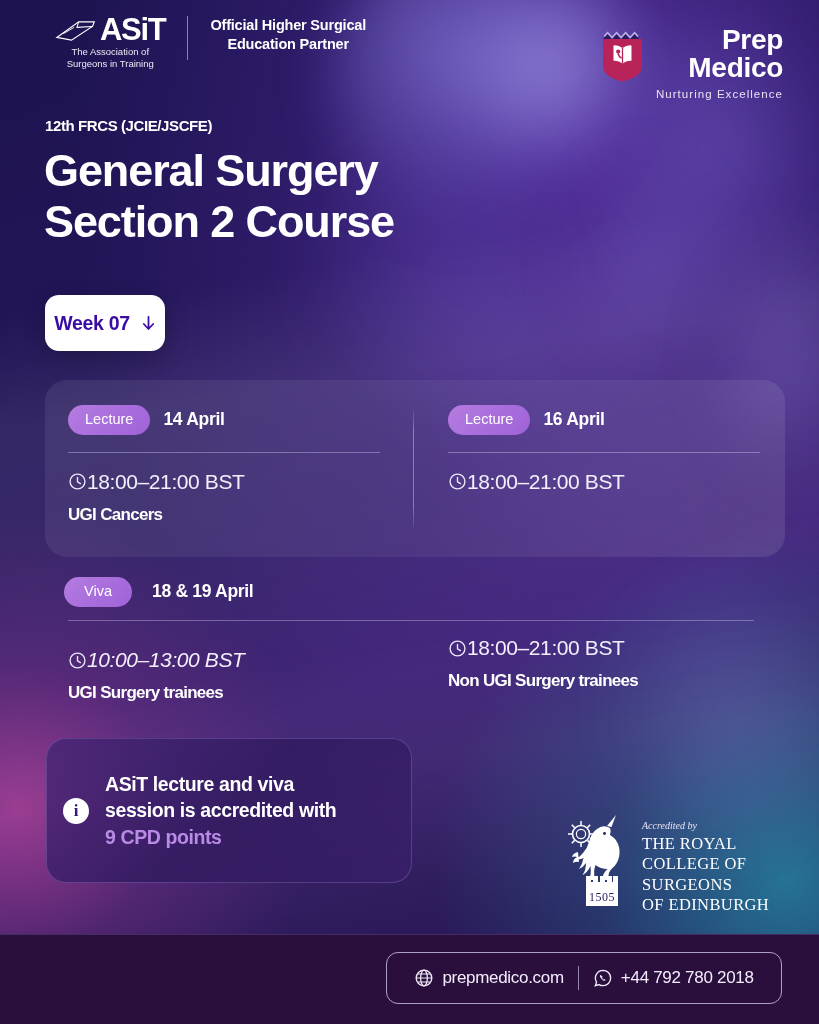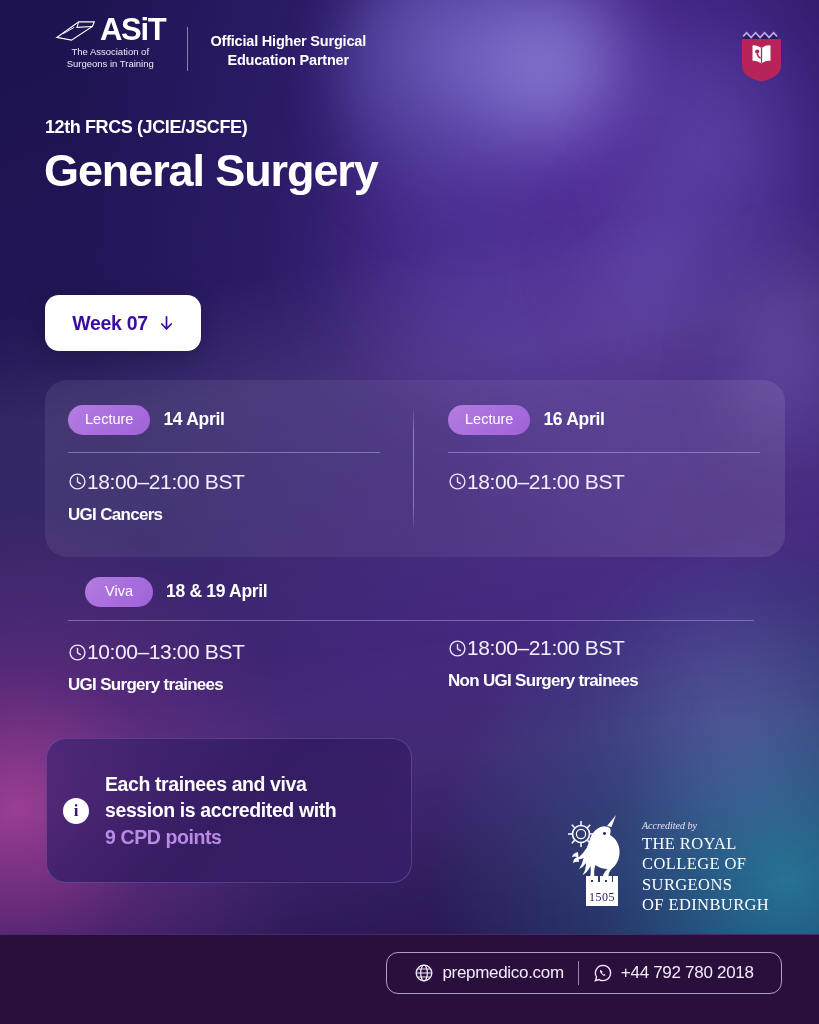--- a/index.html
+++ b/index.html
@@ -60,31 +60,31 @@
   
   .brand{ position:absolute; right:36px; top:26px; display:flex; align-items:flex-start; gap:12px; }
   .shield{ width:43px; height:52px; position:relative; flex:none; margin-top:4px; }
   .brand-txt{ display:flex; flex-direction:column; align-items:flex-end; }
   .brand-name{ color:#fff; font-size:28px; font-weight:bold; line-height:0.99; letter-spacing:-0.3px; }
   .brand-tag{ color:#e9e2f5; font-size:11.5px; letter-spacing:1.05px; margin-top:7px; }
 
   
   .kicker{
     position:absolute; left:45px; top:117px;
-    color:#ffffff; font-size:18px; font-weight:bold; letter-spacing:-0.4px;
+    color:#ffffff; font-size:15px; font-weight:bold; letter-spacing:-0.4px;
   }
   .title{
     position:absolute; left:44px; top:146px;
     color:#ffffff; font-size:45px; font-weight:bold; line-height:1.13; letter-spacing:-1.1px;
   }
 
   
   .week-pill{
     position:absolute; left:45px; top:295px;
-    width:156px; height:56px; border-radius:14px;
+    width:120px; height:56px; border-radius:14px;
     background:#ffffff;
     display:flex; align-items:center; justify-content:center; gap:11px;
     box-shadow:0 6px 22px rgba(0,0,0,0.22);
   }
   .week-label{ color:#3a0ca3; font-size:19.5px; font-weight:bold; letter-spacing:-0.3px; }
   .week-arrow{ color:#3a0ca3; display:flex; align-items:center; }
 
   
   .lecture-card{
     position:absolute; left:45px; top:380px; width:740px; height:177px;
@@ -103,21 +103,21 @@
     padding:7px 17px 8px; line-height:1;
     background:linear-gradient(135deg,#b57ce0 0%, #a86ddc 55%, #9f63d8 100%);
   }
   .badge.viva{ padding:7px 20px 8px; }
   .sess-date{ color:#ffffff; font-size:17.5px; font-weight:bold; letter-spacing:-0.3px; }
   .hrule{ height:1px; background:rgba(200,190,232,0.45); margin-top:17px; }
   .sess-time{ display:flex; align-items:center; margin-top:17px; }
   .sess-time .t{ color:#f3effb; font-size:21px; letter-spacing:-0.4px; }
   .sess-name{ color:#ffffff; font-size:17px; font-weight:bold; letter-spacing:-0.7px; margin-top:11px; }
 
-  .viva-head{ position:absolute; left:85px; top:577px; display:flex; align-items:center; gap:13px; }
+  .viva-head{ position:absolute; left:64px; top:577px; display:flex; align-items:center; gap:20px; }
   .viva-rule{ position:absolute; left:68px; top:620px; width:686px; height:1px;
               background:rgba(200,190,232,0.42); }
 
   
   .cpd{
     position:absolute; left:46px; top:738px; width:366px; height:145px;
     border-radius:20px;
     background:linear-gradient(135deg, rgba(64,36,116,0.72) 0%, rgba(48,26,94,0.80) 50%, rgba(58,32,108,0.74) 100%);
     border:1px solid rgba(168,148,228,0.28);
     display:flex; align-items:center; gap:16px; padding:0 20px 0 16px;
@@ -137,30 +137,30 @@
   .rcsed-txt{ padding-top:8px; }
   .acc{ color:#e8e4f2; font-size:10px; font-style:italic; font-family:"Liberation Serif", serif; margin-bottom:3px; }
   .rc-line{ color:#ffffff; font-size:16.5px; font-family:"Liberation Serif", serif; letter-spacing:0.4px; line-height:1.24; }
 
   
   .footbar{
     position:absolute; left:0; bottom:0; width:819px; height:90px;
     background:#2a0f3d;
     border-top:1px solid rgba(120,95,180,0.35);
   }
-  .asit{ position:absolute; left:55px; top:16px; display:flex; align-items:flex-end; gap:22px; }
+  .asit{ position:absolute; left:55px; top:16px; display:flex; align-items:flex-start; gap:22px; }
   .asit-logo{ display:flex; flex-direction:column; align-items:center; }
   .asit-mark{ display:flex; align-items:flex-end; gap:3px; }
   .asit-word{ color:#ffffff; font-size:31px; font-weight:bold; letter-spacing:-1.3px; line-height:0.88; }
   .asit-sub{ color:#efe9f6; font-size:9.5px; line-height:1.28; text-align:center; margin-top:3px; }
   .asit-bar{ width:1px; height:44px; background:rgba(225,215,245,0.55); }
   .asit-partner{ color:#ffffff; font-size:14.5px; font-weight:bold; line-height:1.33; letter-spacing:-0.2px; text-align:center; }
 
   .contact{
-    position:absolute; left:386px; top:952px; width:396px; height:42px;
+    position:absolute; left:386px; top:952px; width:396px; height:52px;
     border:1.5px solid rgba(226,215,248,0.72); border-radius:12px;
     display:flex; align-items:center; justify-content:center; gap:14px;
     z-index:9;
   }
   .contact .cell{ display:flex; align-items:center; gap:8px; }
   .contact .ctxt{ color:#f3ecfb; font-size:17px; letter-spacing:-0.3px; }
   .contact .cbar{ width:1px; height:24px; background:rgba(226,215,248,0.6); }
 
   svg{ display:block; }
 </style>
@@ -188,25 +188,31 @@
         <svg viewBox="0 0 43 52" width="43" height="52">
           <path d="M2 9 h39 v27 q0 11 -19.5 15.5 Q2 47 2 36 Z" fill="#b8235a"></path>
           <path d="M2 9 l4.5 -5 l4.5 5 l4.5 -5 l4.5 5 l4.5 -5 l4.5 5 l4.5 -5 l4.5 5 Z" fill="#2c1b63"></path>
           <path d="M3.2 6.4 l3.4 -3.8 l4.5 5 l4.5 -5 l4.5 5 l4.5 -5 l4.5 5 l4.5 -5 l3.4 3.8" fill="none" stroke="#b9aee2" stroke-width="1.6"></path>
           <path d="M21.5 18 q-4.2 -3.2 -9 -2.6 v15.4 q4.8 -0.6 9 2.6 q4.2 -3.2 9 -2.6 V15.4 q-4.8 -0.6 -9 2.6 Z" fill="#ffffff"></path>
           <path d="M21.5 18 v15.4" stroke="#b8235a" stroke-width="1.3" fill="none"></path>
           <circle cx="17.2" cy="21.6" r="2.1" fill="#b8235a"></circle>
           <path d="M17.2 23.4 q0.4 3.6 3.4 4.6" stroke="#b8235a" stroke-width="1.5" fill="none"></path>
         </svg>
       </div>
+      <div class="brand-txt">
+        <div class="brand-name">Prep</div>
+        <div class="brand-name">Medico</div>
+        <div class="brand-tag">Nurturing Excellence</div>
+      </div>
     </div>
 
     <div class="kicker">12th FRCS (JCIE/JSCFE)</div>
     <div class="title">
       <div>General Surgery</div>
+      <div>Section 2 Course</div>
     </div>
 
     <div class="week-pill">
       <span class="week-label">Week 07</span>
       <span class="week-arrow">
         <svg viewBox="0 0 18 20" width="15" height="17">
           <path d="M9 2 V16 M3.4 10.6 L9 16.6 L14.6 10.6" fill="none" stroke="#3a0ca3" stroke-width="2.1" stroke-linecap="round" stroke-linejoin="round"></path>
         </svg>
       </span>
     </div>
@@ -249,21 +255,21 @@
       </div>
     </div>
 
     <div class="viva-head">
       <span class="badge viva">Viva</span>
       <span class="sess-date">18 &amp; 19 April</span>
     </div>
     <div class="viva-rule"></div>
 
     <div class="sess" style="left:68px; top:636px; width:330px;">
-      <div class="sess-time" style="margin-top:4px;">
+      <div class="sess-time" style="margin-top:12px;font-style:italic;">
         <span>
           <svg viewBox="0 0 22 22" width="19" height="19">
             <circle cx="11" cy="11" r="8.6" fill="none" stroke="#ece6f8" stroke-width="1.6"></circle>
             <path d="M11 6.2 V11.3 L14.4 13.4" fill="none" stroke="#ece6f8" stroke-width="1.6" stroke-linecap="round"></path>
           </svg>
         </span>
         <span class="t">10:00–13:00 BST</span>
       </div>
       <div class="sess-name">UGI Surgery trainees</div>
     </div>
@@ -277,21 +283,21 @@
           </svg>
         </span>
         <span class="t">18:00–21:00 BST</span>
       </div>
       <div class="sess-name">Non UGI Surgery trainees</div>
     </div>
 
     <div class="cpd">
       <div class="info-ico">i</div>
       <div class="cpd-txt">
-        <div>Each trainees and viva</div>
+        <div>ASiT lecture and viva</div>
         <div>session is accredited with</div>
         <div class="cpd-hl">9 CPD points</div>
       </div>
     </div>
 
     <div class="rcsed">
       <div class="crest">
         <svg viewBox="0 0 66 100" width="66" height="100">
           <g fill="#ffffff">
             <circle cx="15" cy="22" r="8.5" fill="none" stroke="#fff" stroke-width="1.6"></circle>

